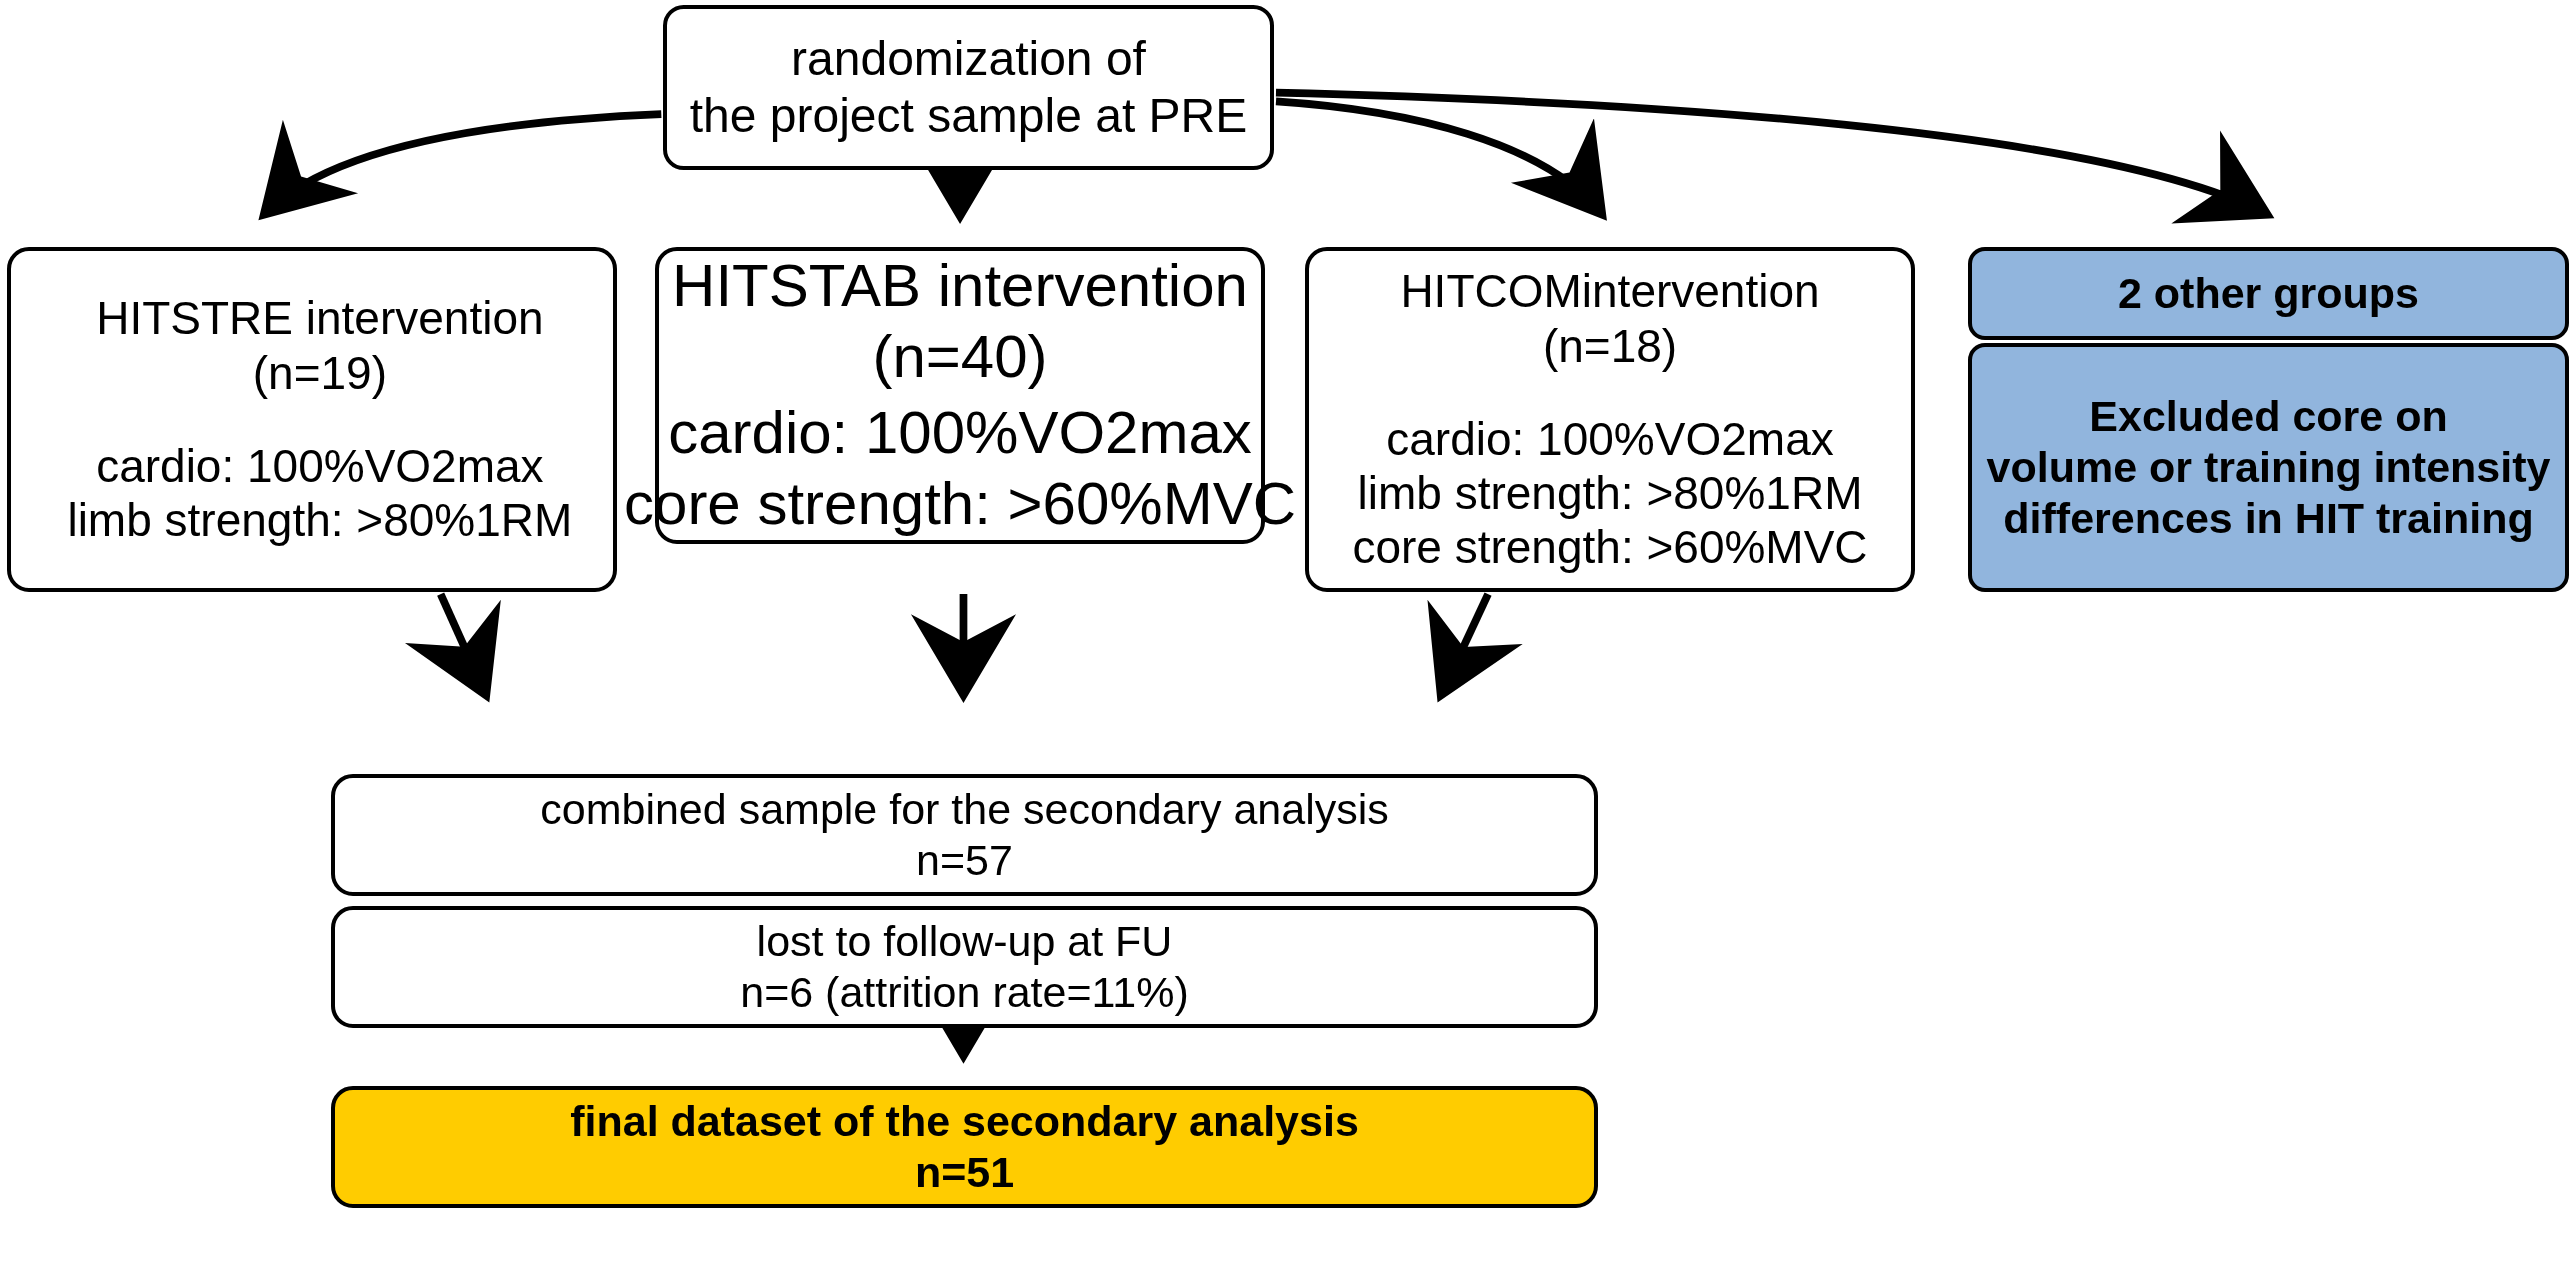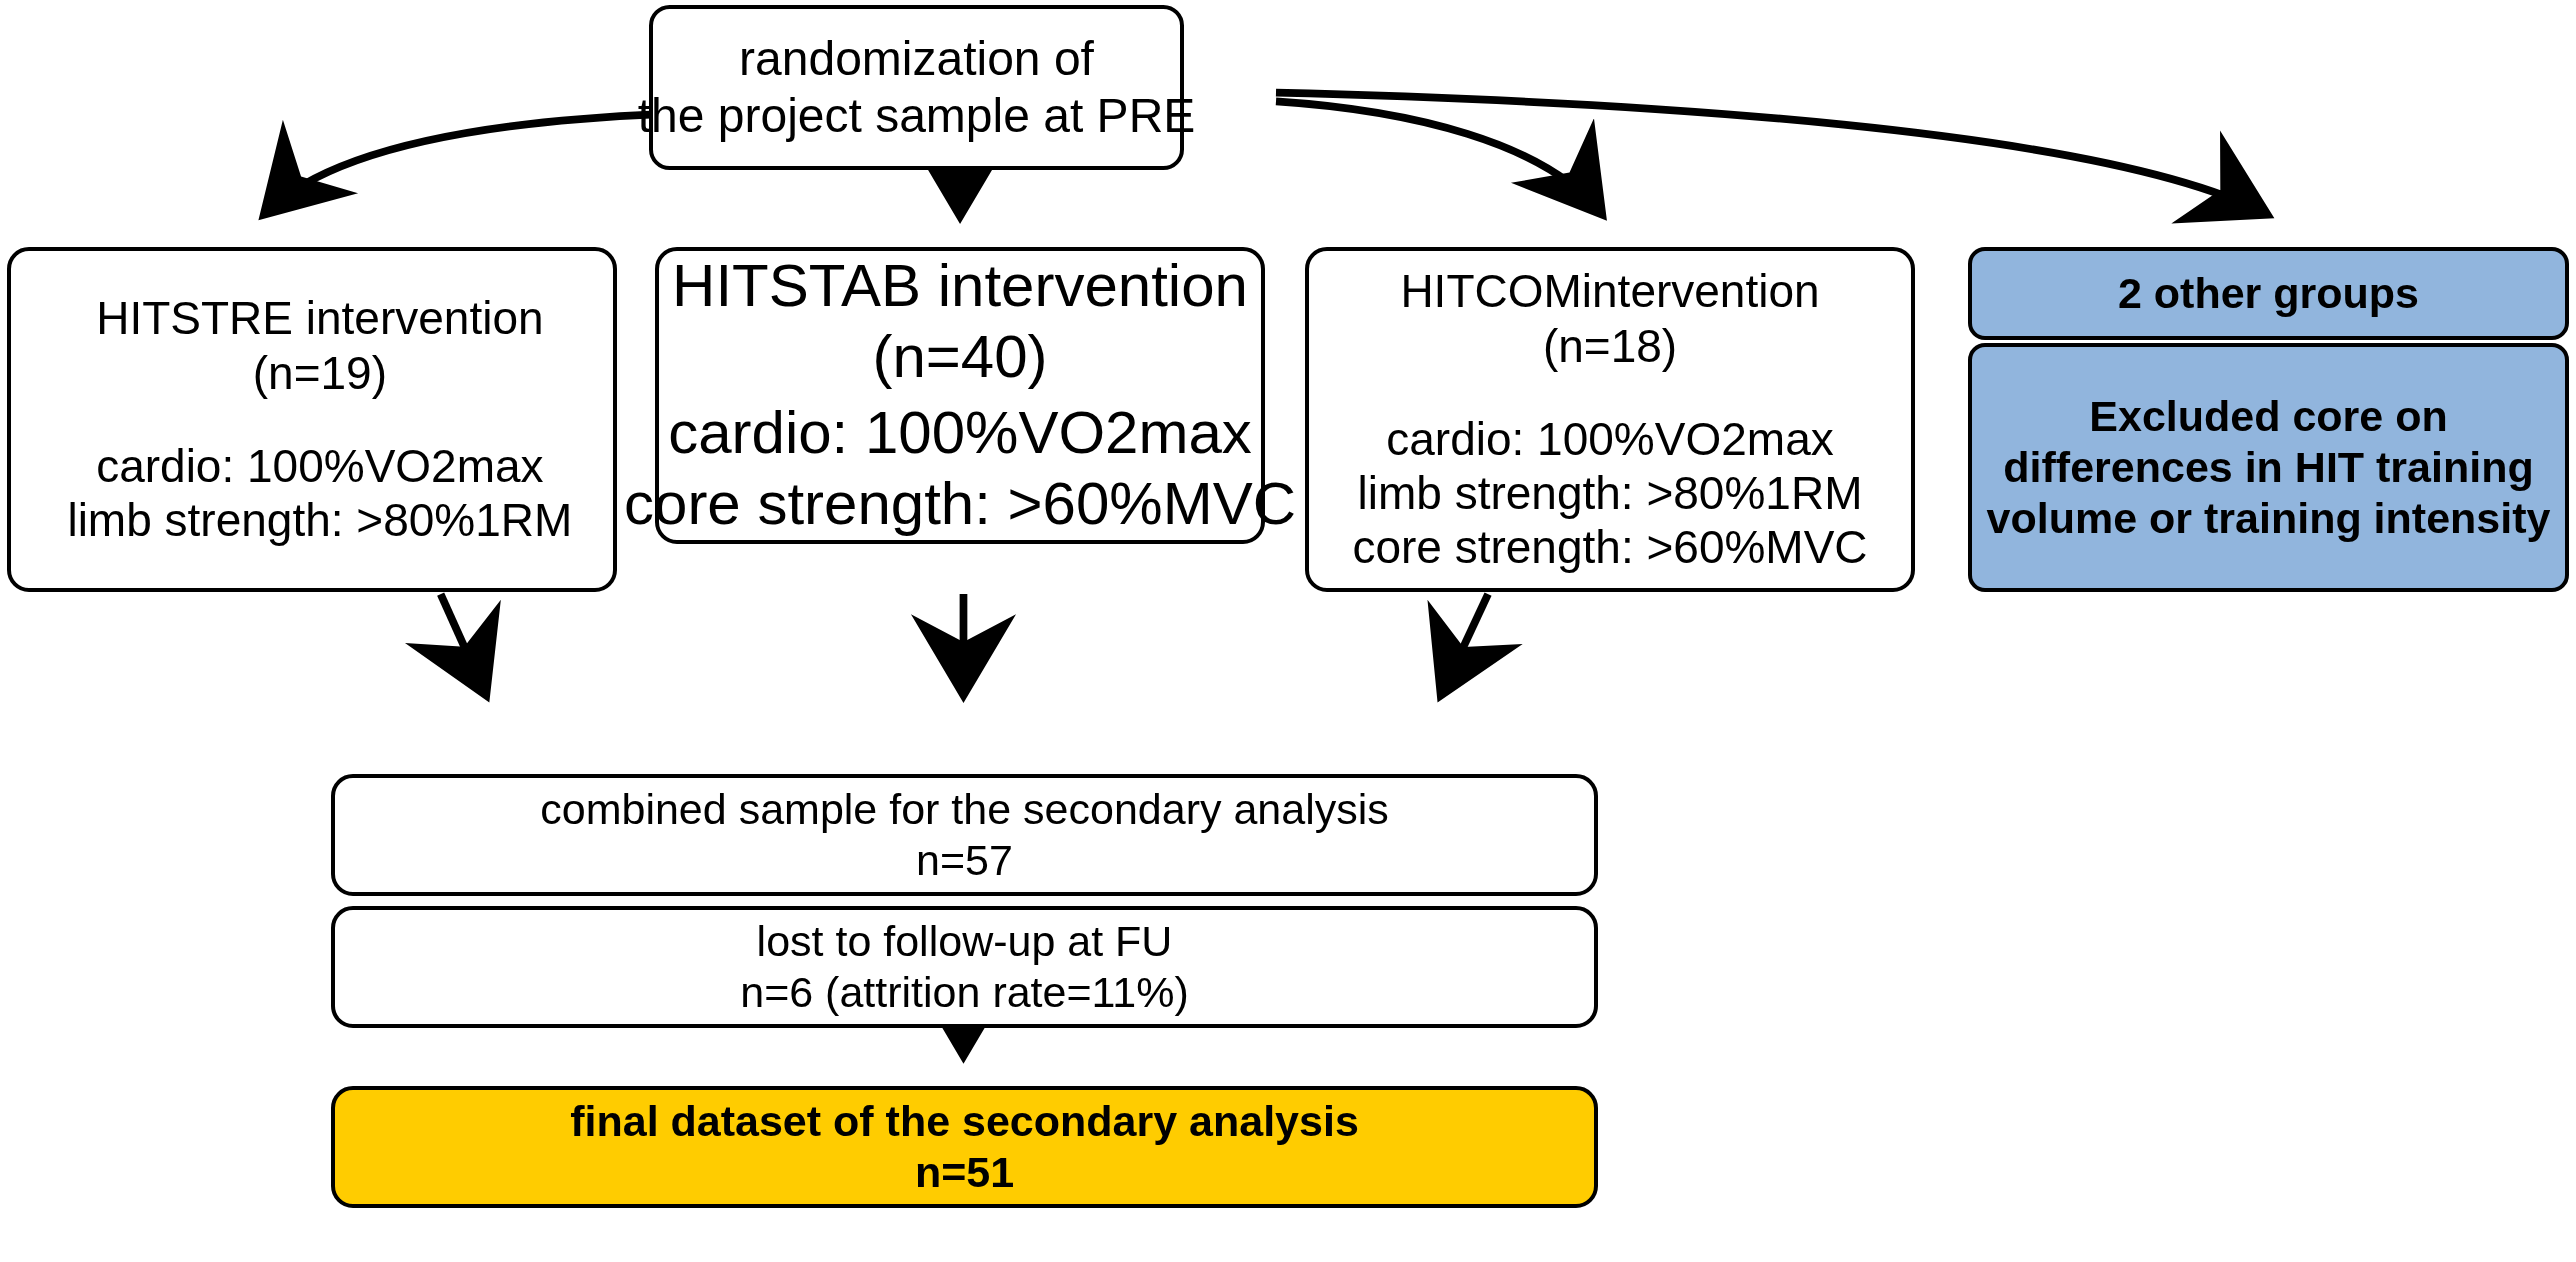--- a/index.html
+++ b/index.html
@@ -44,21 +44,21 @@
   .node .line {
     display: block;
     white-space: pre;
   }
   .node .spacer {
     display: block;
     height: 0.85em;
   }
   
   #node-randomization {
-    left: 649px;  top: 5.2px;   width: 535px;  height: 165px;
+    left: 663px;  top: 5.2px;   width: 611px;  height: 165px;
     font-size: 48px;
     border-radius: 20.6px;
   }
   #node-hitstre {
     left: 6.9px;    top: 247px; width: 610px;  height: 345px;
     font-size: 46px;
     padding-left: 16px;
   }
   #node-hitstab {
     left: 655px;  top: 247px; width: 610px;  height: 297px;
@@ -165,22 +165,22 @@
     <span class="line">limb strength: &gt;80%1RM</span>
     <span class="line">core strength: &gt;60%MVC</span>
   </div>
 
   <div class="node" id="node-other-groups">
     <span class="line">2 other groups</span>
   </div>
 
   <div class="node" id="node-excluded">
     <span class="line">Excluded core on</span>
+    <span class="line">volume or training intensity</span>
     <span class="line">differences in HIT training</span>
-    <span class="line">volume or training intensity</span>
   </div>
 
   <div class="node" id="node-combined">
     <span class="line">combined sample for the secondary analysis</span>
     <span class="line">n=57</span>
   </div>
 
   <div class="node" id="node-lost">
     <span class="line">lost to follow-up at FU</span>
     <span class="line">n=6 (attrition rate=11%)</span>

